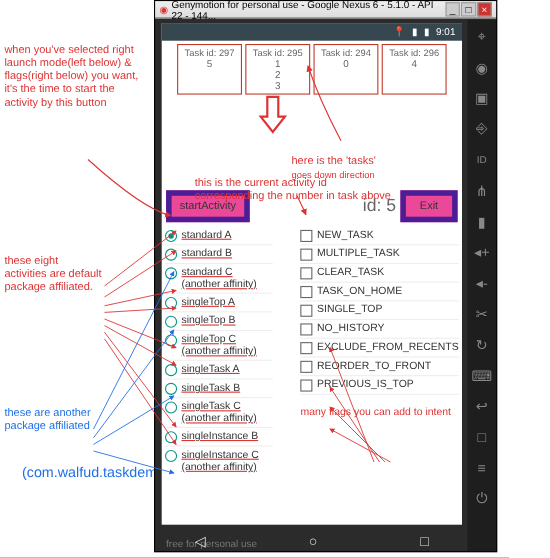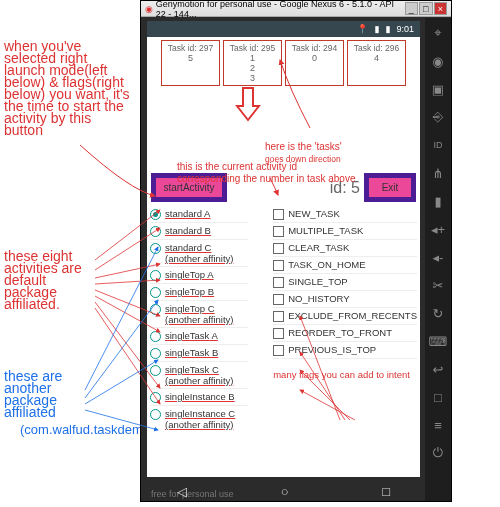--- a/index.html
+++ b/index.html
@@ -130,30 +130,30 @@
   .navico{font-size:13px;color:#ddd;}
   .watermark{position:absolute;bottom:2px;left:10px;color:#777;font-size:9px;}
   
   .rail {
     position:absolute;right:0;top:17px;bottom:0;width:26px;
     background:#1e1e1e;display:flex;flex-direction:column;align-items:center;
     gap:10px;padding-top:6px;color:#888;font-size:13px;
   }
   .rail .ico{height:18px;display:flex;align-items:center;justify-content:center;cursor:pointer;}
   
-  .anno { position:absolute; font-size:14px; line-height:12px; }
+  .anno { position:absolute; font-size:10px; line-height:12px; }
   .red{color:#d33;}
   .blue{color:#1e70e8;}
   svg.arrows{position:absolute;left:0;top:0;width:500px;height:507px;pointer-events:none;}
 </style>
 </head>
 <body>
 
 <div class="anno red" style="left:4px;top:40px;width:126px">when you've selected right launch mode(left below) &amp; flags(right below) you want, it's the time to start the activity by this button</div>
-<div class="anno red" style="left:4px;top:250px;width:90px">these eight activities are default package affiliated.</div>
+<div class="anno red" style="left:4px;top:232px;width:90px">these eight activities are default package affiliated.</div>
 <div class="anno blue" style="left:4px;top:370px;width:80px">these are another package affiliated</div>
 <div class="anno blue" style="left:20px;top:424px;width:130px;font-size:13px">(com.walfud.taskdemo.another)</div>
 
 <div class="emulator">
   <div class="titlebar">
     <span style="color:#d33;margin-right:3px">◉</span>
     <span>Genymotion for personal use - Google Nexus 6 - 5.1.0 - API 22 - 144...</span>
     <span class="spacer"></span>
     <span class="winbtn">_</span>
     <span class="winbtn">□</span>

